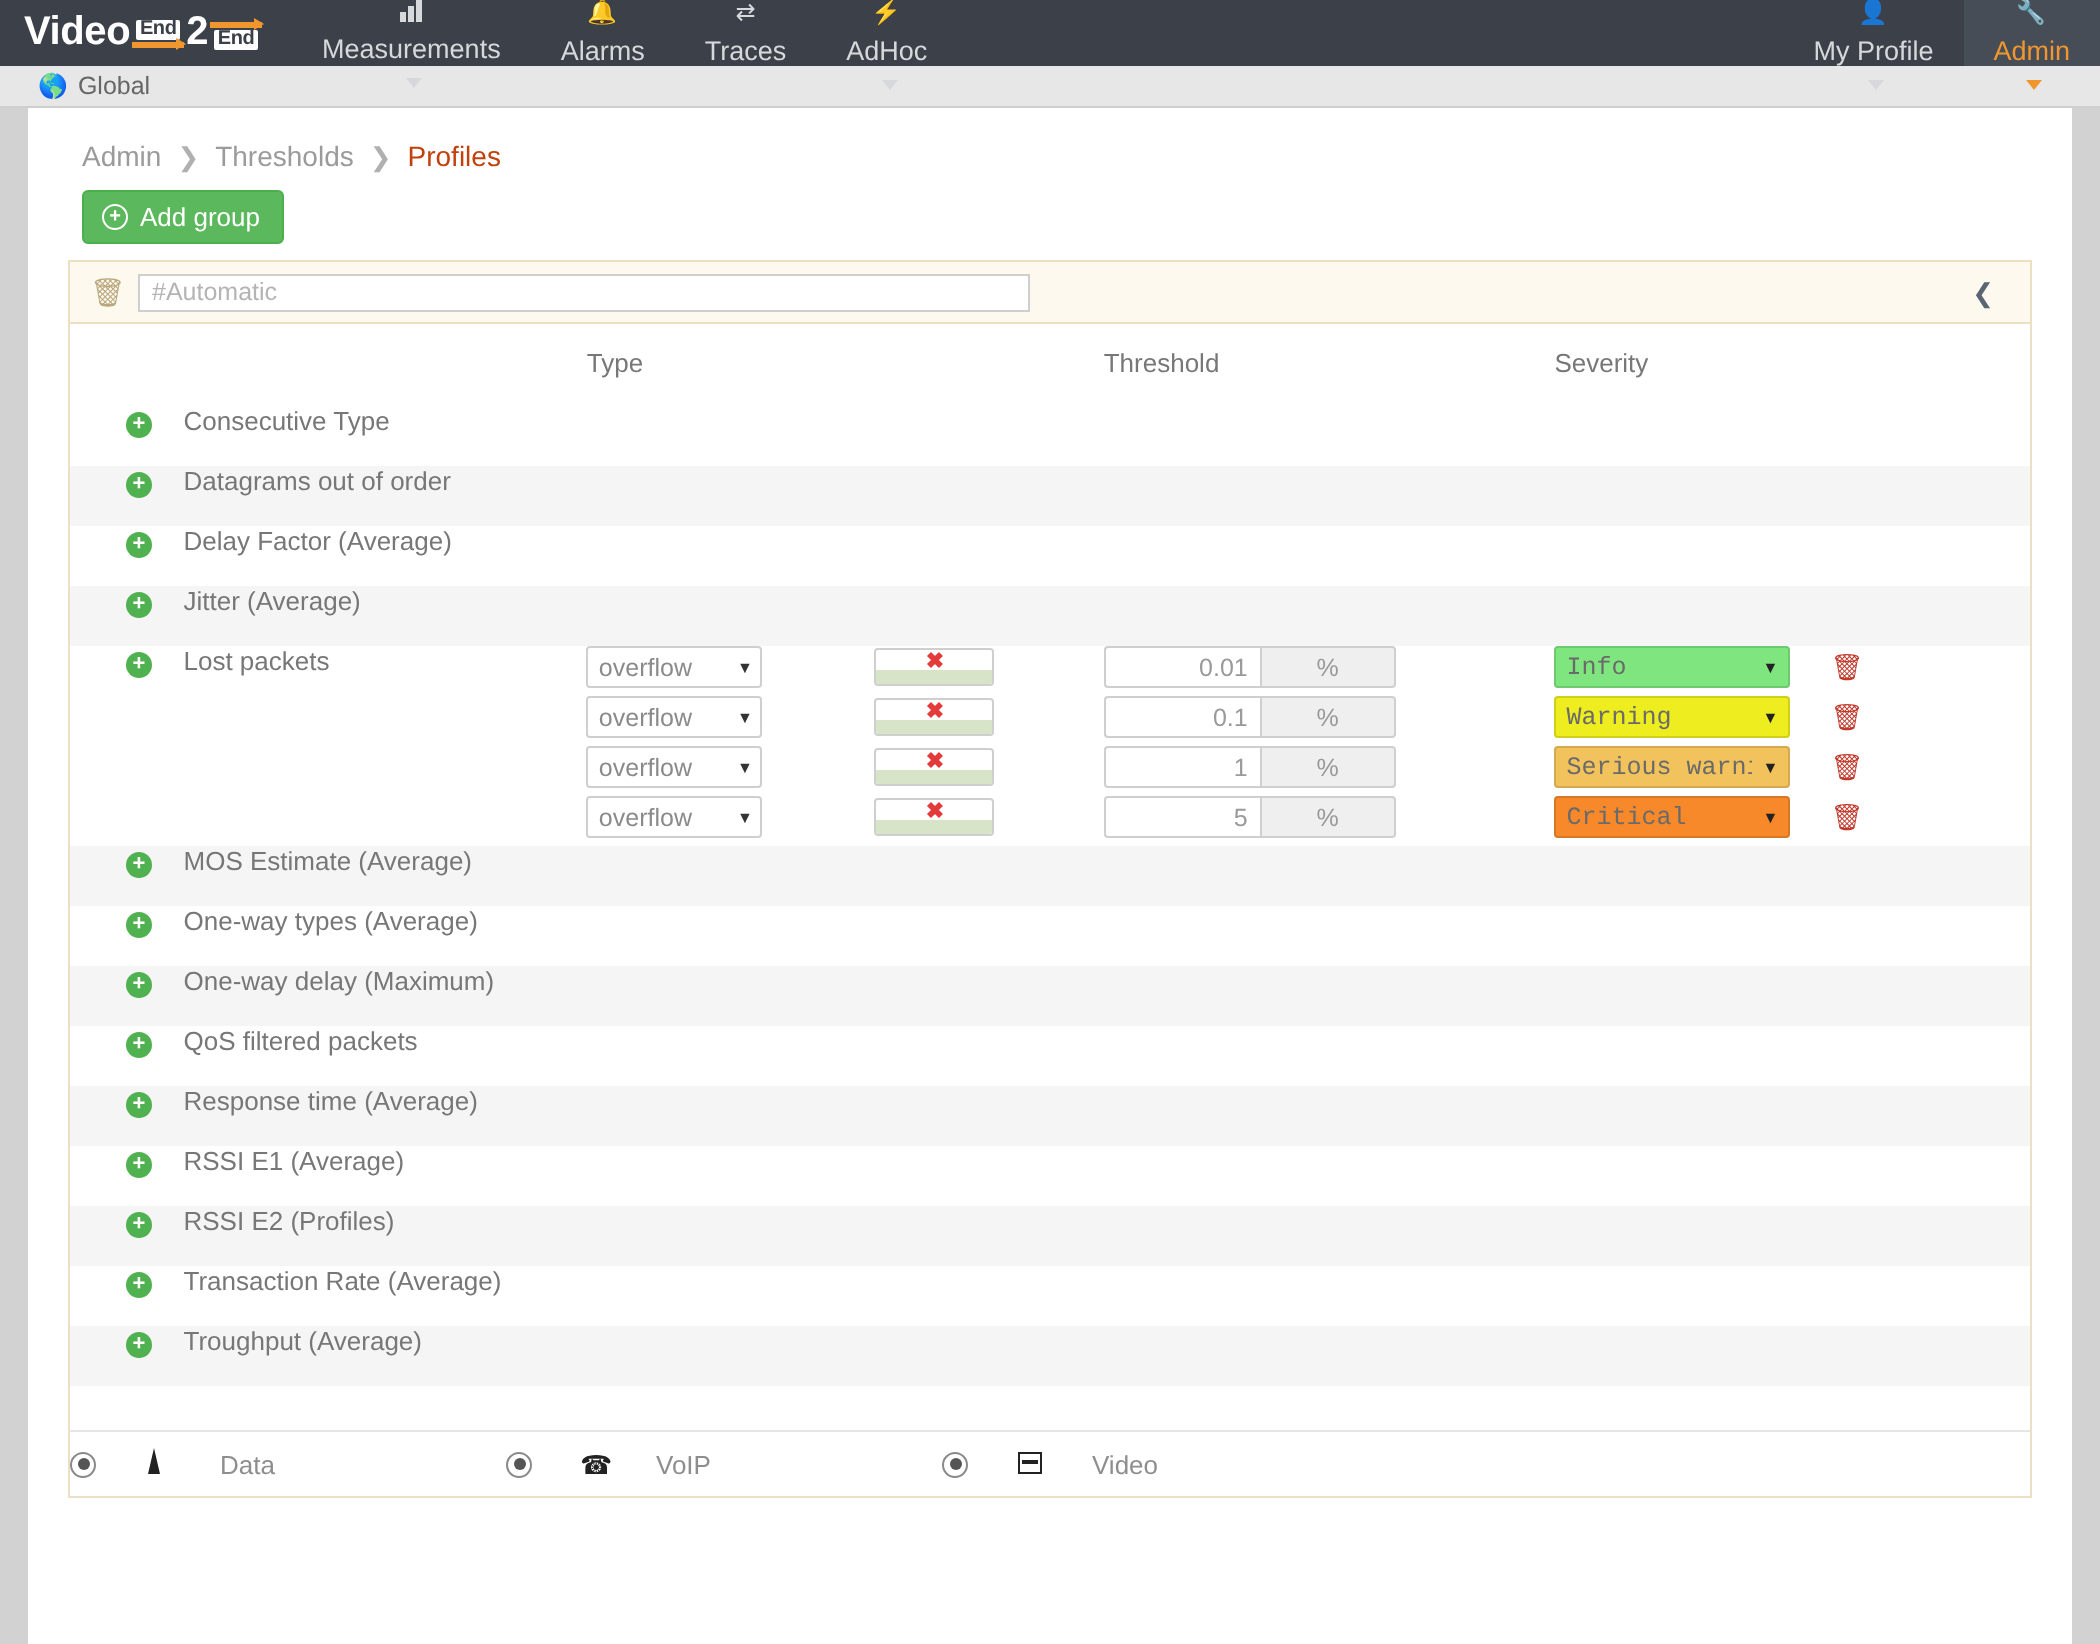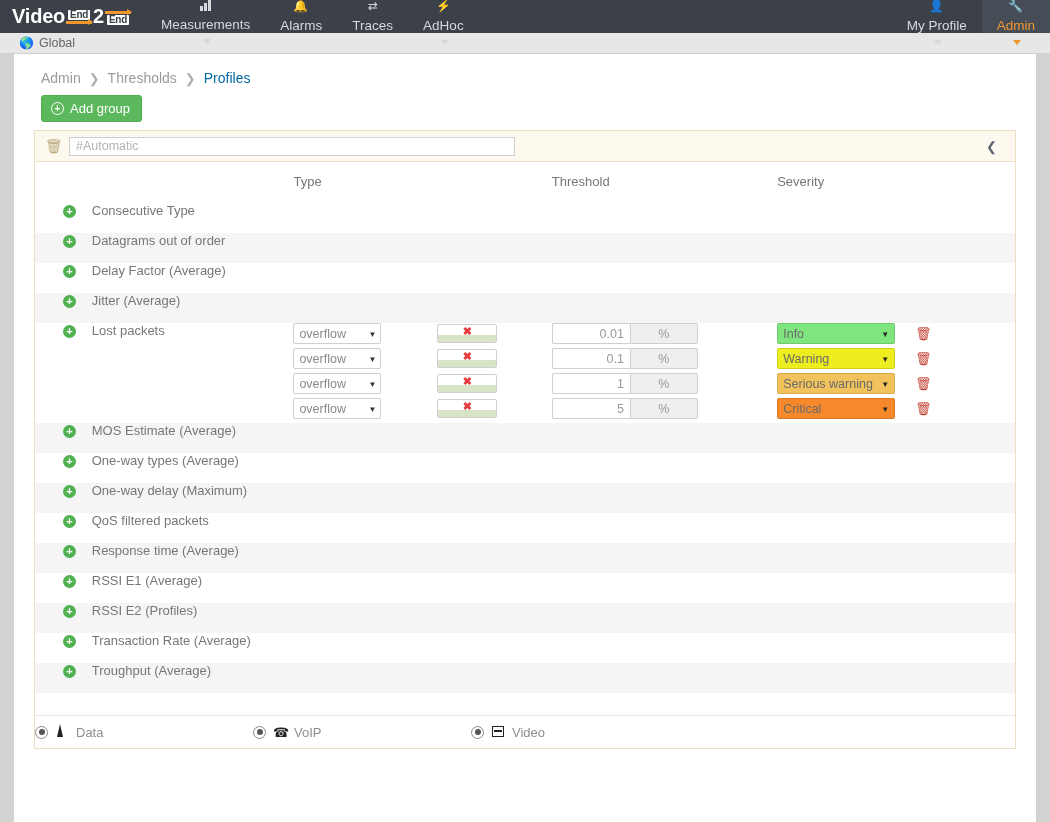--- a/index.html
+++ b/index.html
@@ -108,21 +108,21 @@
     min-height: 790px;
     background: #fff;
     padding: 10px 20px 0 20px;
   }
   .breadcrumb {
     display: flex; align-items: center; gap: 8px;
     font-size: 14px;
     padding: 6px 0 2px 7px;
   }
   .breadcrumb .crumb { color: #9b9b9b; cursor: pointer; }
-  .breadcrumb .crumb.current { color: #0369a1; }
+  .breadcrumb .crumb.current { color: #c2410c; }
   .breadcrumb .sep { color: #b0b0b0; font-size: 13px; }
 
   .btn-add {
     display: inline-flex; align-items: center; gap: 6px;
     background: #5cb85c;
     border: 1px solid #4cae4c;
     color: #fff;
     font-size: 13px;
     padding: 5px 11px 5px 9px;
     border-radius: 3px;
@@ -282,21 +282,21 @@
     font-size: 12.5px;
     display: flex; align-items: center; justify-content: center;
   }
 
   .sev-wrap { position: relative; display: inline-block; }
   .sev {
     appearance: none; -webkit-appearance: none;
     width: 118px; height: 21px;
     border: 1px solid rgba(0,0,0,.12);
     font-size: 12.5px;
-    font-family: Liberation Sans, sans-serif;
+    font-family: Liberation Mono, monospace;
     color: #6a6a6a;
     padding: 0 18px 0 5px;
     border-radius: 2px;
     outline: none;
     cursor: pointer;
   }
   .sev-wrap:after {
     content: "▼";
     position: absolute; right: 6px; top: 50%;
     transform: translateY(-50%);
@@ -315,21 +315,21 @@
   
   .pair-sep { border-top: 1px solid #e5e5e5; margin: 22px 0 0 0; }
   .pair-row {
     display: flex; align-items: center;
     height: 32px;
     font-size: 13px;
     color: #777;
   }
   .pair-row .label { width: 266px; padding-left: 18px; }
   .pair-opt {
-    display: flex; align-items: center; gap: 7px;
+    display: flex; align-items: center; gap: 24px;
     width: 218px;
   }
   .radio {
     width: 13px; height: 13px; border-radius: 50%;
     border: 1px solid #8a8a8a;
     background: #fff;
     display: inline-flex; align-items: center; justify-content: center;
     cursor: pointer;
     flex: 0 0 auto;
   }

